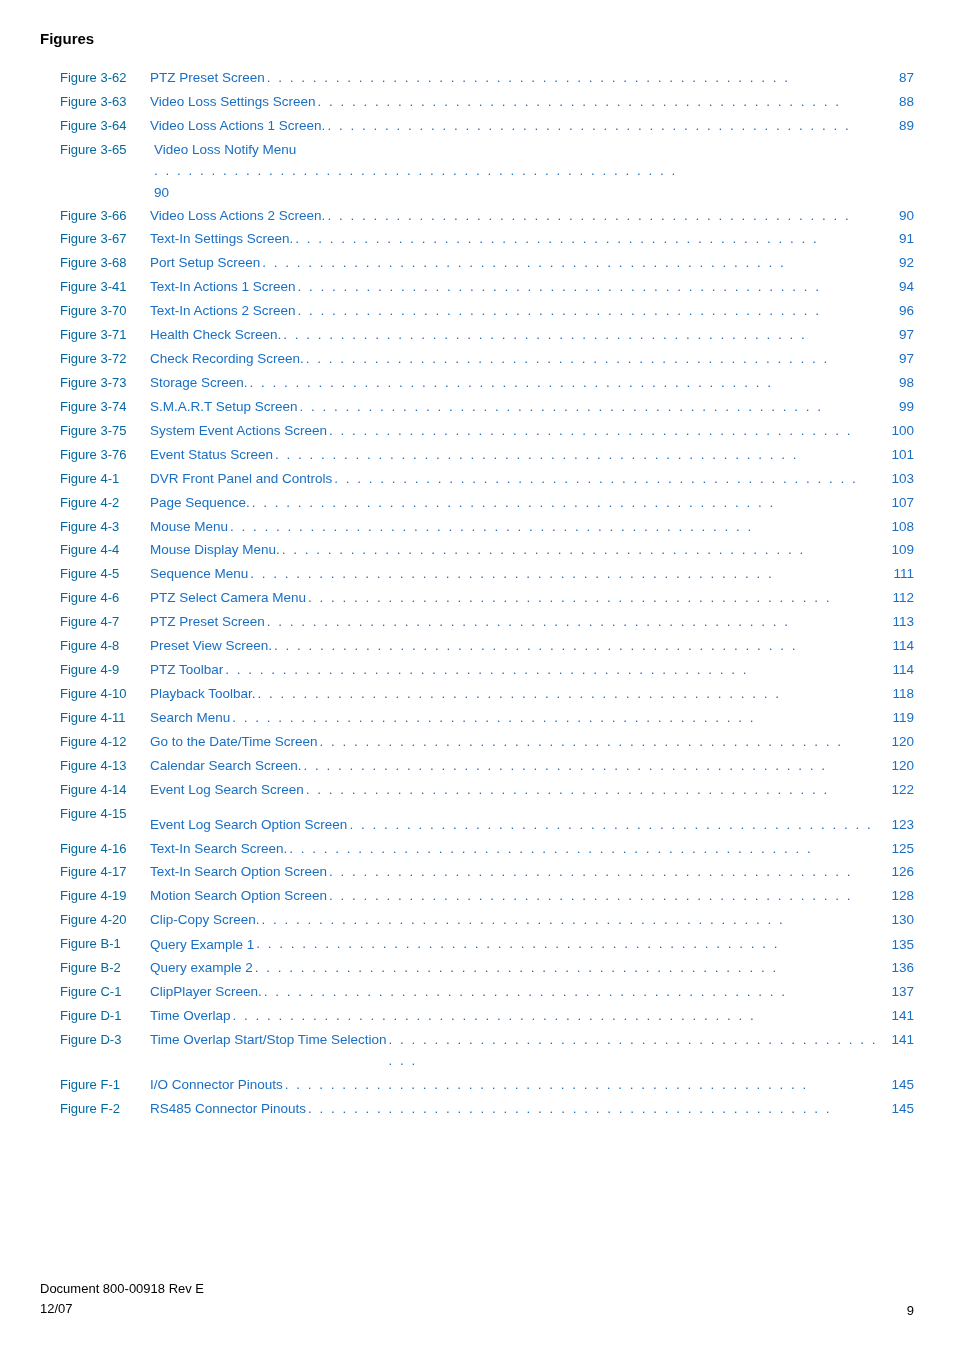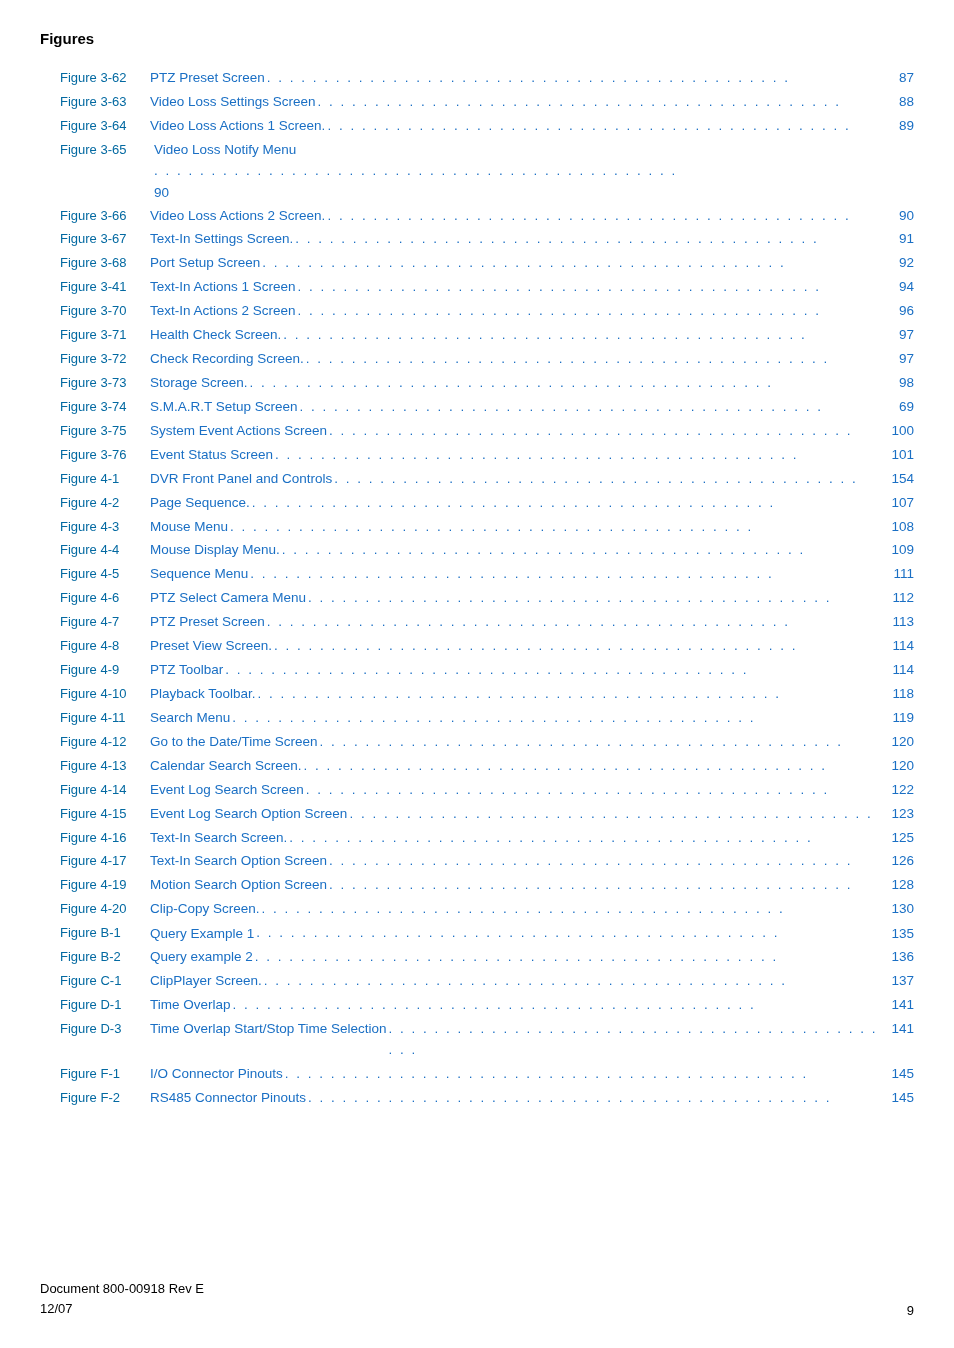--- a/index.html
+++ b/index.html
@@ -203,21 +203,21 @@
             <span style="white-space: nowrap; margin-left: 4px;">98</span>
           </div>
         </td>
       </tr>
       <tr>
         <td class="toc-figure-label">Figure 3-74</td>
         <td class="toc-entry-text">
           <div style="display: flex; align-items: baseline; width: 100%;">
             <span style="white-space: nowrap;">S.M.A.R.T Setup Screen</span>
             <span style="flex: 1 1 0%; border-bottom: 1px dotted transparent; overflow: hidden; letter-spacing: 2px; margin: 0px 2px; color: rgb(26, 111, 196);"> . . . . . . . . . . . . . . . . . . . . . . . . . . . . . . . . . . . . . . . . . . . . . .</span>
-            <span style="white-space: nowrap; margin-left: 4px;">69</span>
+            <span style="white-space: nowrap; margin-left: 4px;">99</span>
           </div>
         </td>
       </tr>
       <tr>
         <td class="toc-figure-label">Figure 3-75</td>
         <td class="toc-entry-text">
           <div style="display: flex; align-items: baseline; width: 100%;">
             <span style="white-space: nowrap;">System Event Actions Screen</span>
             <span style="flex: 1 1 0%; border-bottom: 1px dotted transparent; overflow: hidden; letter-spacing: 2px; margin: 0px 2px; color: rgb(26, 111, 196);"> . . . . . . . . . . . . . . . . . . . . . . . . . . . . . . . . . . . . . . . . . . . . . .</span>
             <span style="white-space: nowrap; margin-left: 4px;">100</span>
@@ -233,21 +233,21 @@
             <span style="white-space: nowrap; margin-left: 4px;">101</span>
           </div>
         </td>
       </tr>
       <tr>
         <td class="toc-figure-label">Figure 4-1</td>
         <td class="toc-entry-text">
           <div style="display: flex; align-items: baseline; width: 100%;">
             <span style="white-space: nowrap;">DVR Front Panel and Controls</span>
             <span style="flex: 1 1 0%; border-bottom: 1px dotted transparent; overflow: hidden; letter-spacing: 2px; margin: 0px 2px; color: rgb(26, 111, 196);"> . . . . . . . . . . . . . . . . . . . . . . . . . . . . . . . . . . . . . . . . . . . . . .</span>
-            <span style="white-space: nowrap; margin-left: 4px;">154</span>
+            <span style="white-space: nowrap; margin-left: 4px;">103</span>
           </div>
         </td>
       </tr>
       <tr>
         <td class="toc-figure-label">Figure 4-2</td>
         <td class="toc-entry-text">
           <div style="display: flex; align-items: baseline; width: 100%;">
             <span style="white-space: nowrap;">Page Sequence.</span>
             <span style="flex: 1 1 0%; border-bottom: 1px dotted transparent; overflow: hidden; letter-spacing: 2px; margin: 0px 2px; color: rgb(26, 111, 196);"> . . . . . . . . . . . . . . . . . . . . . . . . . . . . . . . . . . . . . . . . . . . . . .</span>
             <span style="white-space: nowrap; margin-left: 4px;">107</span>
@@ -373,21 +373,21 @@
             <span style="white-space: nowrap; margin-left: 4px;">122</span>
           </div>
         </td>
       </tr>
       <tr>
         <td class="toc-figure-label">Figure 4-15</td>
         <td class="toc-entry-text">
           <div style="display: flex; align-items: baseline; width: 100%;">
             <span style="white-space: nowrap;">Event Log Search Option Screen</span>
             <span style="flex: 1 1 0%; border-bottom: 1px dotted transparent; overflow: hidden; letter-spacing: 2px; margin: 0px 2px; color: rgb(26, 111, 196);"> . . . . . . . . . . . . . . . . . . . . . . . . . . . . . . . . . . . . . . . . . . . . . .</span>
-            <span style="white-space: nowrap; margin-left: 4px;">123</span>
+            <span style="white-space: nowrap; margin-left: 4px; margin-top: 11px;">123</span>
           </div>
         </td>
       </tr>
       <tr>
         <td class="toc-figure-label">Figure 4-16</td>
         <td class="toc-entry-text">
           <div style="display: flex; align-items: baseline; width: 100%;">
             <span style="white-space: nowrap;">Text-In Search Screen.</span>
             <span style="flex: 1 1 0%; border-bottom: 1px dotted transparent; overflow: hidden; letter-spacing: 2px; margin: 0px 2px; color: rgb(26, 111, 196);"> . . . . . . . . . . . . . . . . . . . . . . . . . . . . . . . . . . . . . . . . . . . . . .</span>
             <span style="white-space: nowrap; margin-left: 4px;">125</span>

